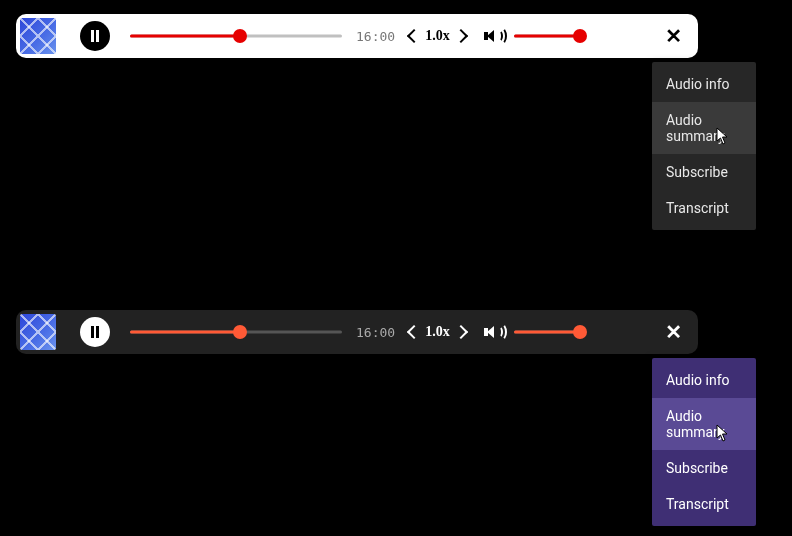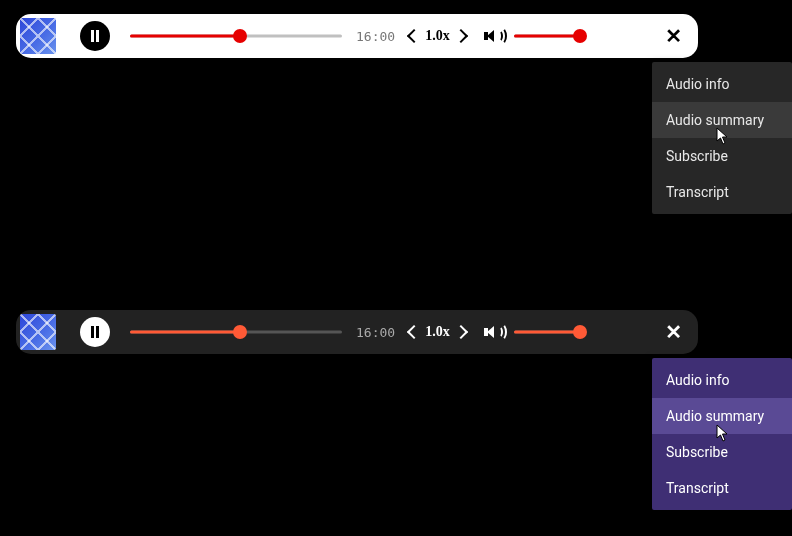--- a/index.html
+++ b/index.html
@@ -10,21 +10,21 @@
     background: #000;
     font-family: -apple-system, "Segoe UI", Roboto, Helvetica, Arial, sans-serif;
     overflow: hidden;
   }
 
   .player {
     position: absolute;
     left: 16px;
     width: 682px;
     height: 44px;
-    border-radius: 15px;
+    border-radius: 10px;
     display: flex;
     align-items: center;
     padding: 0 0 0 0;
   }
   .player.light { top: 14px; background: #ffffff; box-shadow: 0 2px 6px rgba(0,0,0,0.25); }
   .player.dark  { top: 310px; background: #222222; }
 
   .thumb {
     width: 36px; height: 36px;
     margin-left: 4px;
@@ -116,21 +116,21 @@
     margin-right: 16px;
     font-size: 20px; font-weight: 900; line-height:1;
     flex:0 0 auto;
   }
   .player.light .close { color:#000; }
   .player.dark  .close { color:#fff; }
 
   .menu {
     position:absolute;
     left: 652px;
-    width: 140px;
+    width: 104px;
     border-radius: 2px;
     padding: 4px 0;
   }
   .menu.light { top: 62px; background: #272727; color: #e8e8e8; box-shadow:0 2px 8px rgba(0,0,0,0.5);}
   .menu.dark  { top: 358px; background: #3f2f74; color: #ffffff; box-shadow:0 2px 8px rgba(0,0,0,0.5);}
   .menu-item {
     padding: 10px 14px;
     font-size: 14px;
     position:relative;
   }

